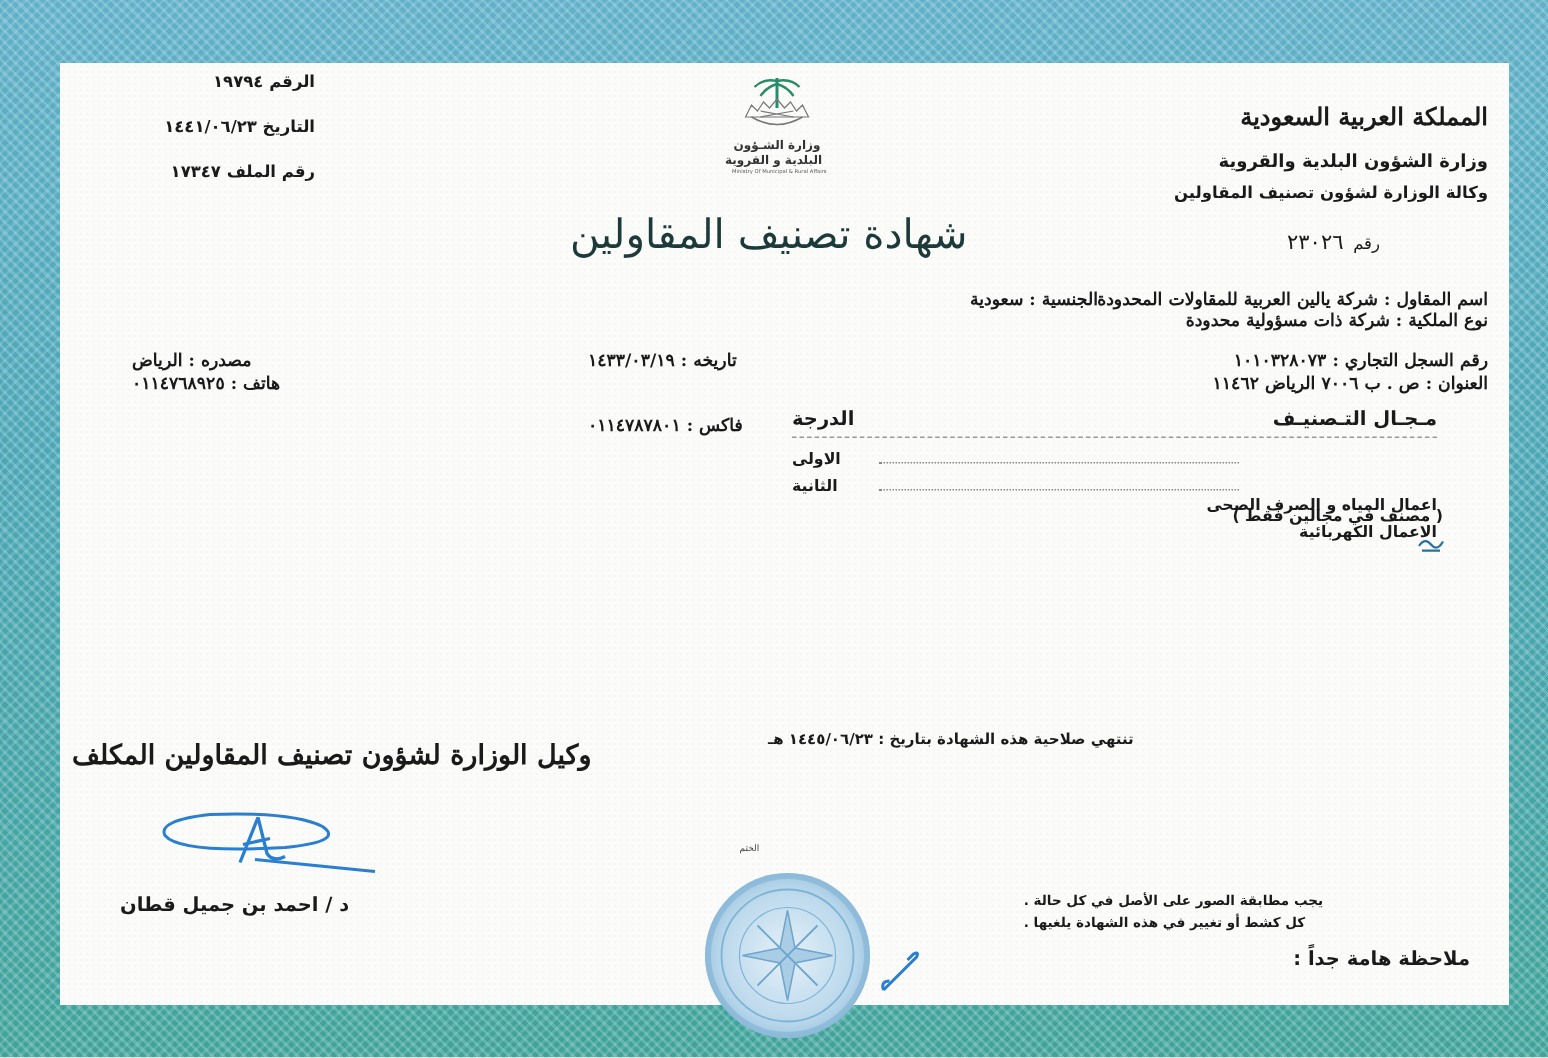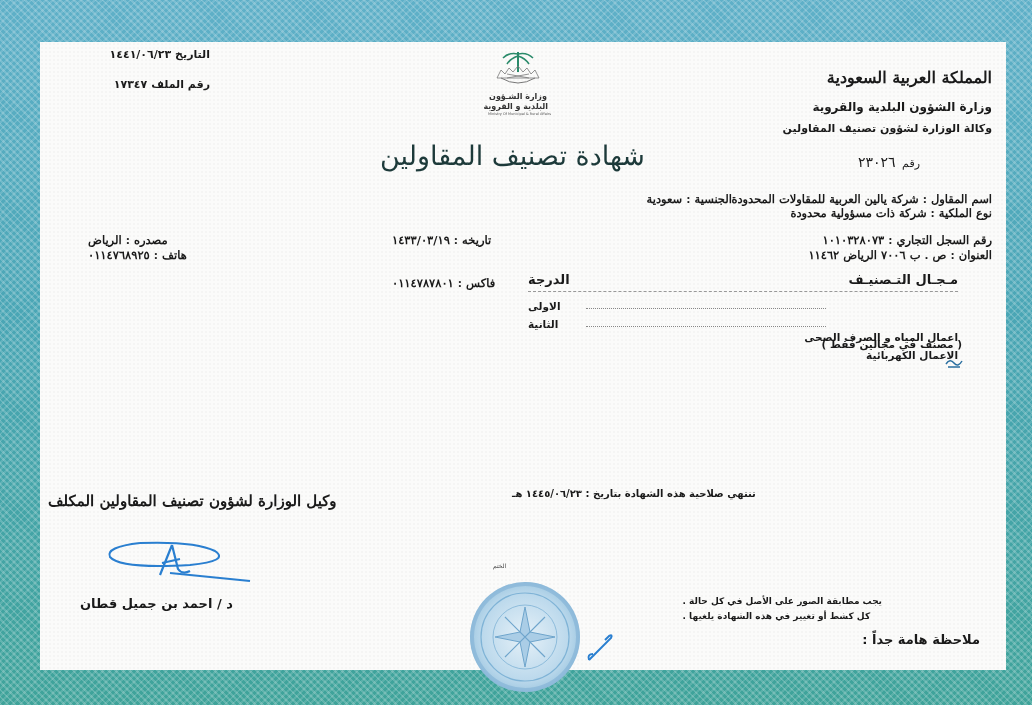--- a/index.html
+++ b/index.html
@@ -47,40 +47,41 @@
   .row { right:74px; width:430px; font-size:10.5px; font-weight:bold; height:16px; }
   .row .dots { position:absolute; left:58px; right:auto; width:240px; top:8px; border-bottom:1px dotted #888; }
   .row .deg { position:absolute; left:0; top:0; }
   .row .fld { position:absolute; right:0; top:0;margin-top:31px; }
 
   .note { right:70px; top:338px; font-size:10.5px; font-weight:bold; }
   .scribble { right:66px; top:356px; width:22px; height:14px; }
 
   .expiry { left:512px; top:488px; font-size:10px; font-weight:bold; }
 
-  .signer-title { left:48px; top:492px; font-size:15px; font-weight:bold; font-family:"DejaVu Serif", serif; }
+  .signer-title { left:48px; top:492px; font-size:18px; font-weight:bold; font-family:"DejaVu Serif", serif; }
   .sig { left:100px; top:535px; width:160px; height:55px; direction:ltr; }
   .signer-name { left:80px; top:596px; font-size:13px; font-weight:bold; letter-spacing:2px; }
 
   .stamp-lbl { left:493px; top:562px; font-size:6px; color:#444; }
   .seal { left:470px; top:582px; width:110px; height:110px; border-radius:50%;
           background: radial-gradient(circle, #e6f1f8 0%, #bcd9ec 55%, #9cc6e0 75%, #c8e0ee 100%);
           box-shadow: inset 0 0 0 4px rgba(120,170,210,0.5); direction:ltr; }
   .tick { left:585px; top:632px; width:30px; height:30px; direction:ltr; }
 
   .warn-lbl { right:52px; top:632px; font-size:13px; font-weight:bold; }
   .warn-text { right:150px; top:594px; font-size:9px; font-weight:bold; line-height:15px; text-align:left; }
 </style>
 </head>
 <body>
 
 <div class="frame"></div>
 <div class="paper"></div>
 
 <div class="abs meta">
+  <div><span>الرقم</span> <span>١٩٧٩٤</span></div>
   <div><span>التاريخ</span> <span>١٤٤١/٠٦/٢٣</span></div>
   <div><span>رقم الملف</span> <span>١٧٣٤٧</span></div>
 </div>
 
 <div class="abs kingdom">المملكة العربية السعودية</div>
 <div class="abs ministry">وزارة الشؤون البلدية والقروية</div>
 <div class="abs agency">وكالة الوزارة لشؤون تصنيف المقاولين</div>
 
 <div class="abs logo">
   <svg width="54" height="40" viewBox="0 0 54 40">

